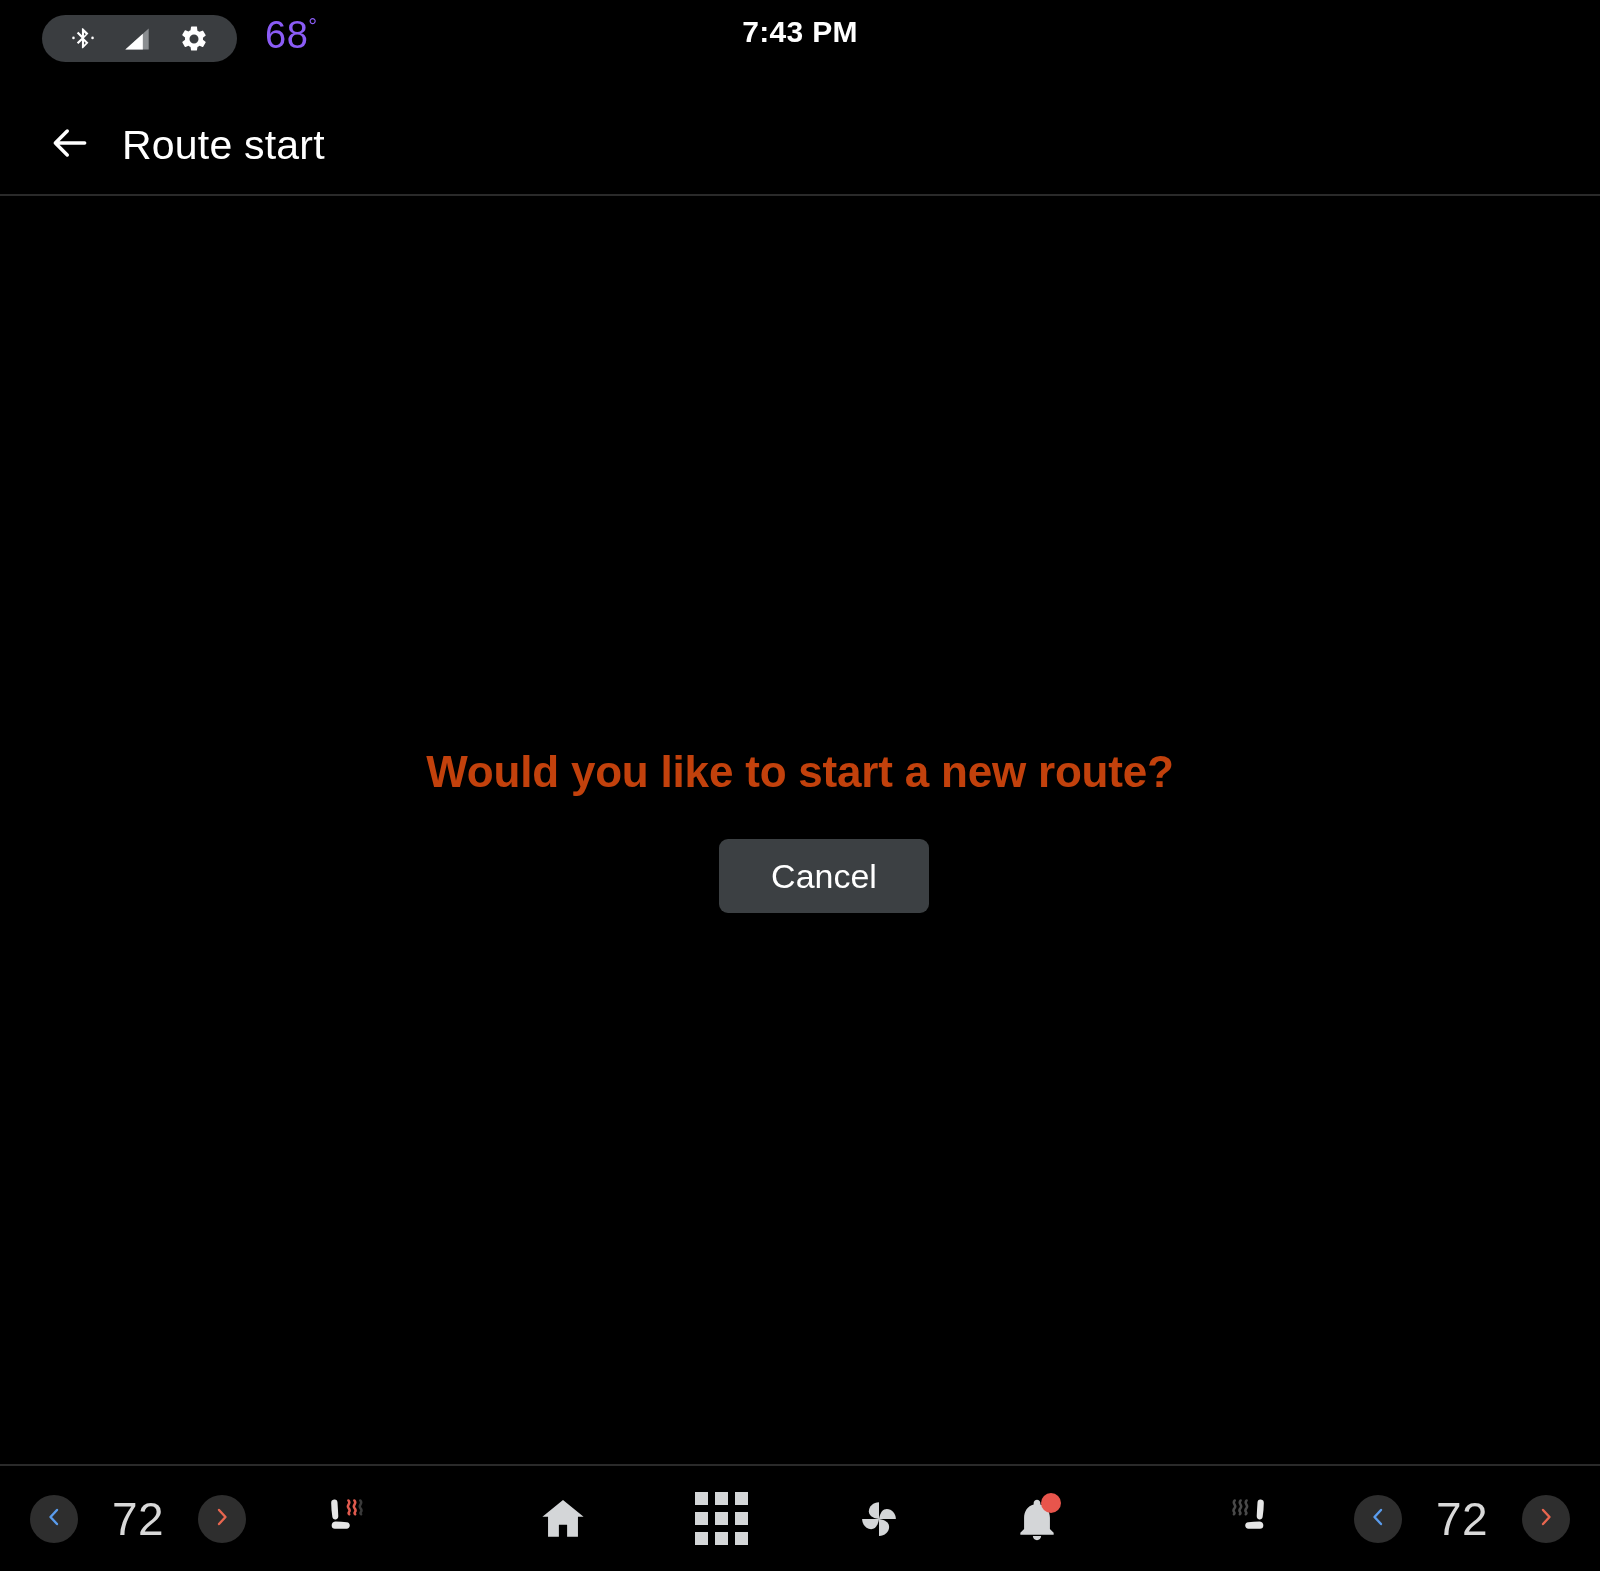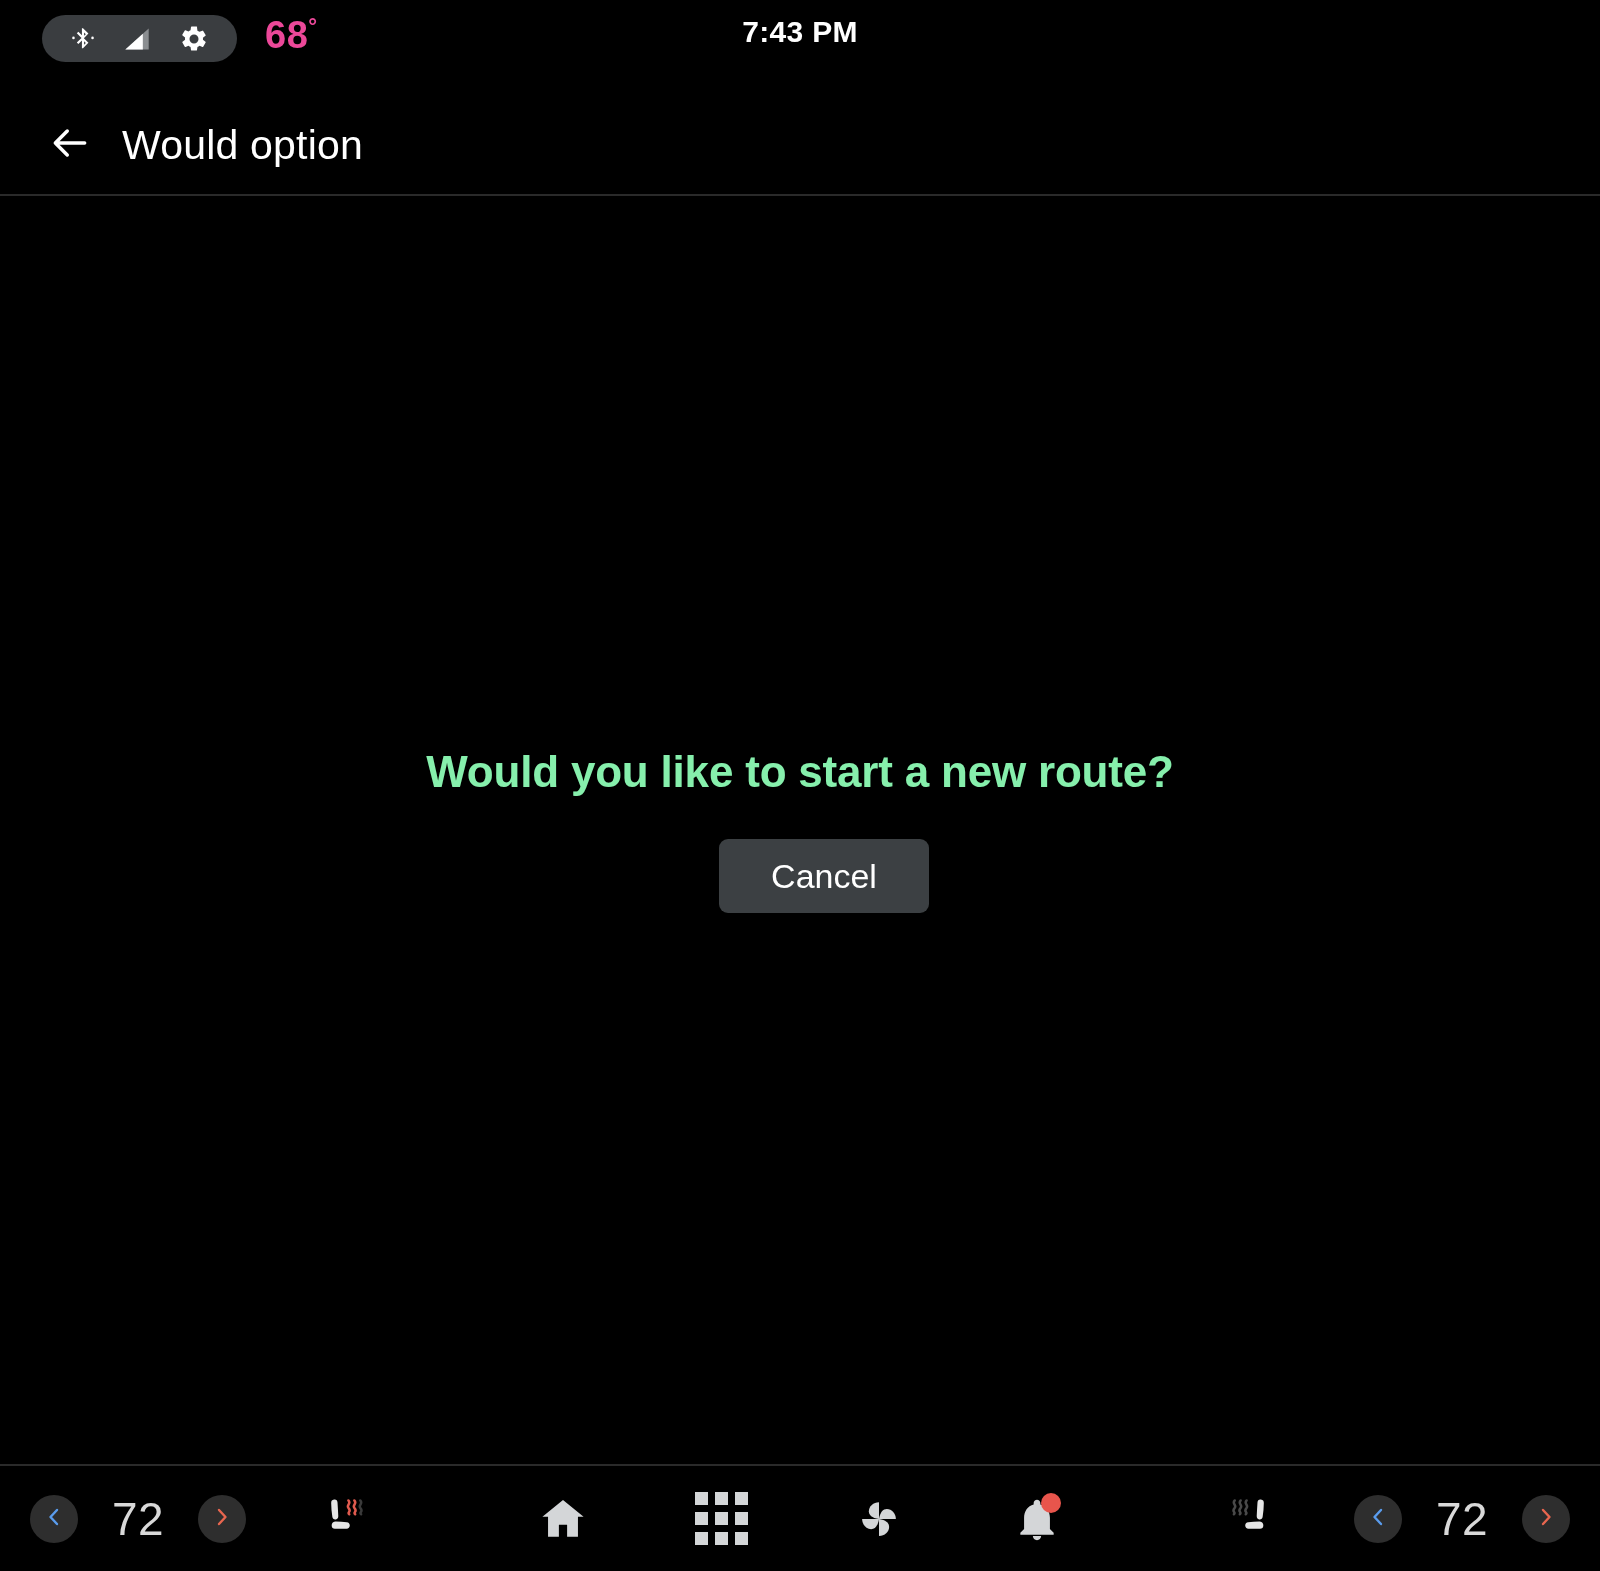--- a/index.html
+++ b/index.html
@@ -24,21 +24,21 @@
     position:absolute; left:42px; top:15px;
     height:47px; width:195px;
     background:#3a3d40;
     border-radius:24px;
     display:flex; align-items:center; justify-content:space-around;
     padding:0 14px;
   }
   .status-icon { display:flex; align-items:center; justify-content:center; }
   #status-temp {
     position:absolute; left:265px; top:14px;
-    color:#ec4899; font-size:38px; font-weight:700;
+    color:#8b5cf6; font-size:38px; font-weight:400;
     letter-spacing:0.5px;
   }
   #status-temp .deg { font-size:22px; vertical-align:super; }
   #status-clock {
     position:absolute; left:0; top:15px; width:1600px;
     text-align:center;
     color:#ffffff; font-size:30px; font-weight:700;
     letter-spacing:0.3px;
   }
 
@@ -70,21 +70,21 @@
     width:1600px; height:1268px;
     background:#000000;
   }
   #dialog {
     position:absolute; left:0; top:0;
     width:1600px; height:1268px;
     display:flex; flex-direction:column;
     align-items:center; justify-content:center;
   }
   #dialog-message {
-    color:#86efac;
+    color:#c2410c;
     font-size:44px; font-weight:700;
     letter-spacing:-0.2px;
     text-align:center;
     margin-bottom:42px;
   }
   #dialog-actions {
     display:flex; align-items:center; gap:32px;
   }
   .dlg-btn {
     border:none; outline:none;
@@ -203,21 +203,21 @@
   </div>
 
   <div id="title-bar">
     <div id="back-button">
       <span>
         <svg width="44" height="44" viewBox="0 0 24 24">
           <path fill="none" stroke="#ffffff" stroke-width="1.9" stroke-linecap="round" stroke-linejoin="round" d="M20 12H4m0 0l6.5-6.5M4 12l6.5 6.5"></path>
         </svg>
       </span>
     </div>
-    <div id="page-title">Would option</div>
+    <div id="page-title">Route start</div>
   </div>
   <div id="title-divider"></div>
 
   <div id="content">
     <div id="dialog">
       <div id="dialog-message">Would you like to start a new route?</div>
       <div id="dialog-actions">
         <button class="dlg-btn" id="cancel-button">
           <span>Cancel</span>
         </button>

